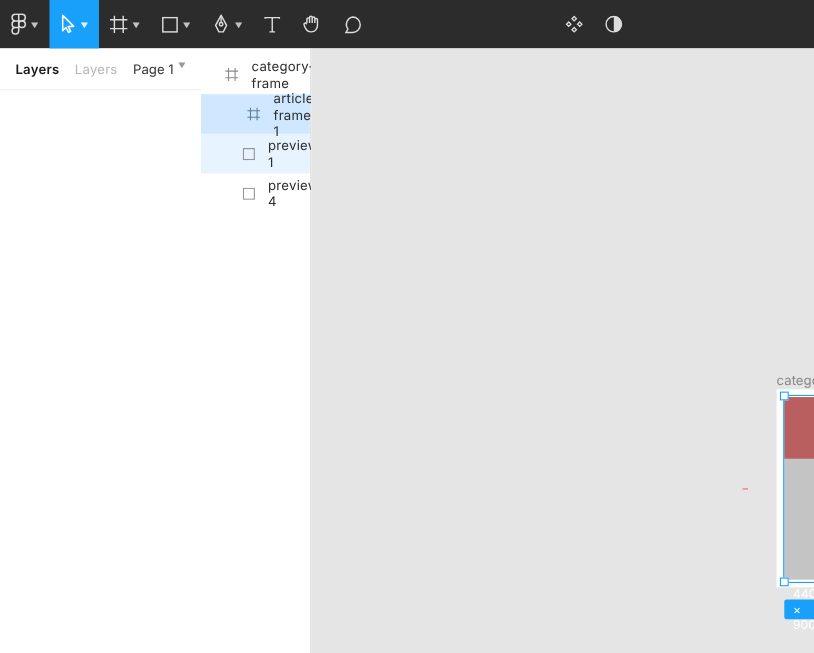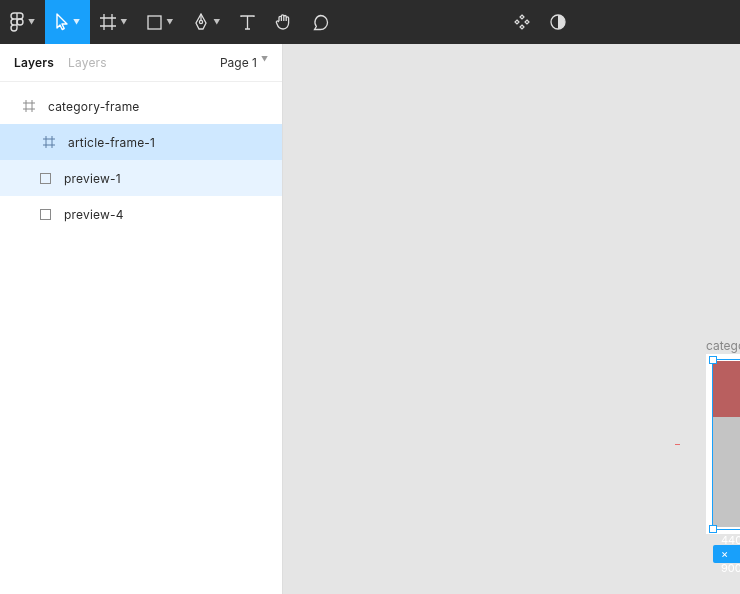--- a/index.html
+++ b/index.html
@@ -9,21 +9,21 @@
 
 .toolbar { height: 44px; background:#2c2c2c; display:flex; align-items:stretch; color:#ddd; }
 .tb-btn { display:flex; align-items:center; justify-content:center; padding:0 10px; position:relative; cursor:pointer; }
 .tb-btn.active { background:#18a0fb; color:#fff; }
 .tb-btn .caret { margin-left:4px; font-size:7px; opacity:.85; }
 .tb-btn svg { display:block; }
 .tb-gap { flex:1; }
 
 
 .main { flex:1; display:flex; min-height:0; }
-.sidebar { width:283px; background:#fff; border-right:1px solid #ddd; display:flex; flex-direction:column; }
+.sidebar { width:283px; background:#fff; border-right:1px solid #ddd; display:flex; }
 .sb-head { display:flex; align-items:center; height:38px; padding:0 14px; border-bottom:1px solid #eee; }
 .sb-tab { margin-right:14px; font-size:12px; letter-spacing:.2px; cursor:pointer; }
 .sb-tab.active { font-weight:600; color:#1a1a1a; }
 .sb-tab.inactive { color:#b6b6b6; }
 .sb-page { margin-left:auto; font-size:12px; color:#333; display:flex; align-items:flex-start; cursor:pointer; }
 .sb-page .caret { margin-left:4px; font-size:7px; color:#999; }
 
 .layers { flex:1; overflow:auto; padding-top:6px; }
 .layer-row { display:flex; align-items:center; height:36px; font-size:12px; color:#2c2c2c; cursor:pointer; letter-spacing:.2px; }
 .layer-row.lv0 { padding-left:22px; }

